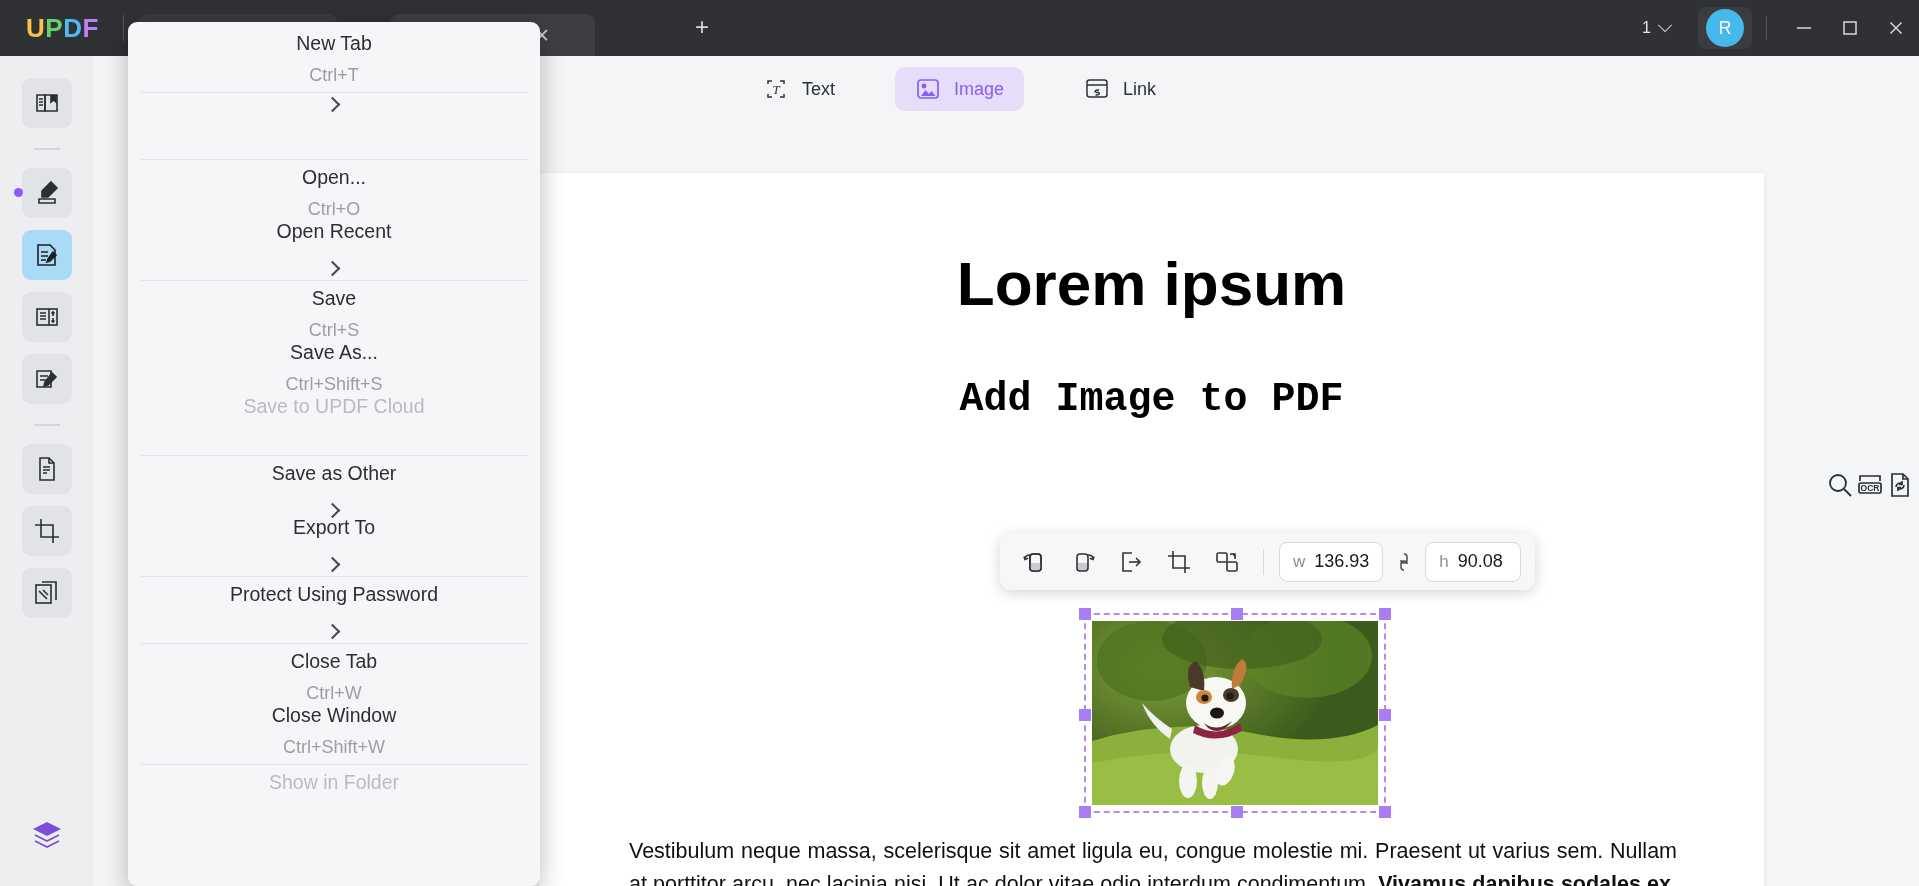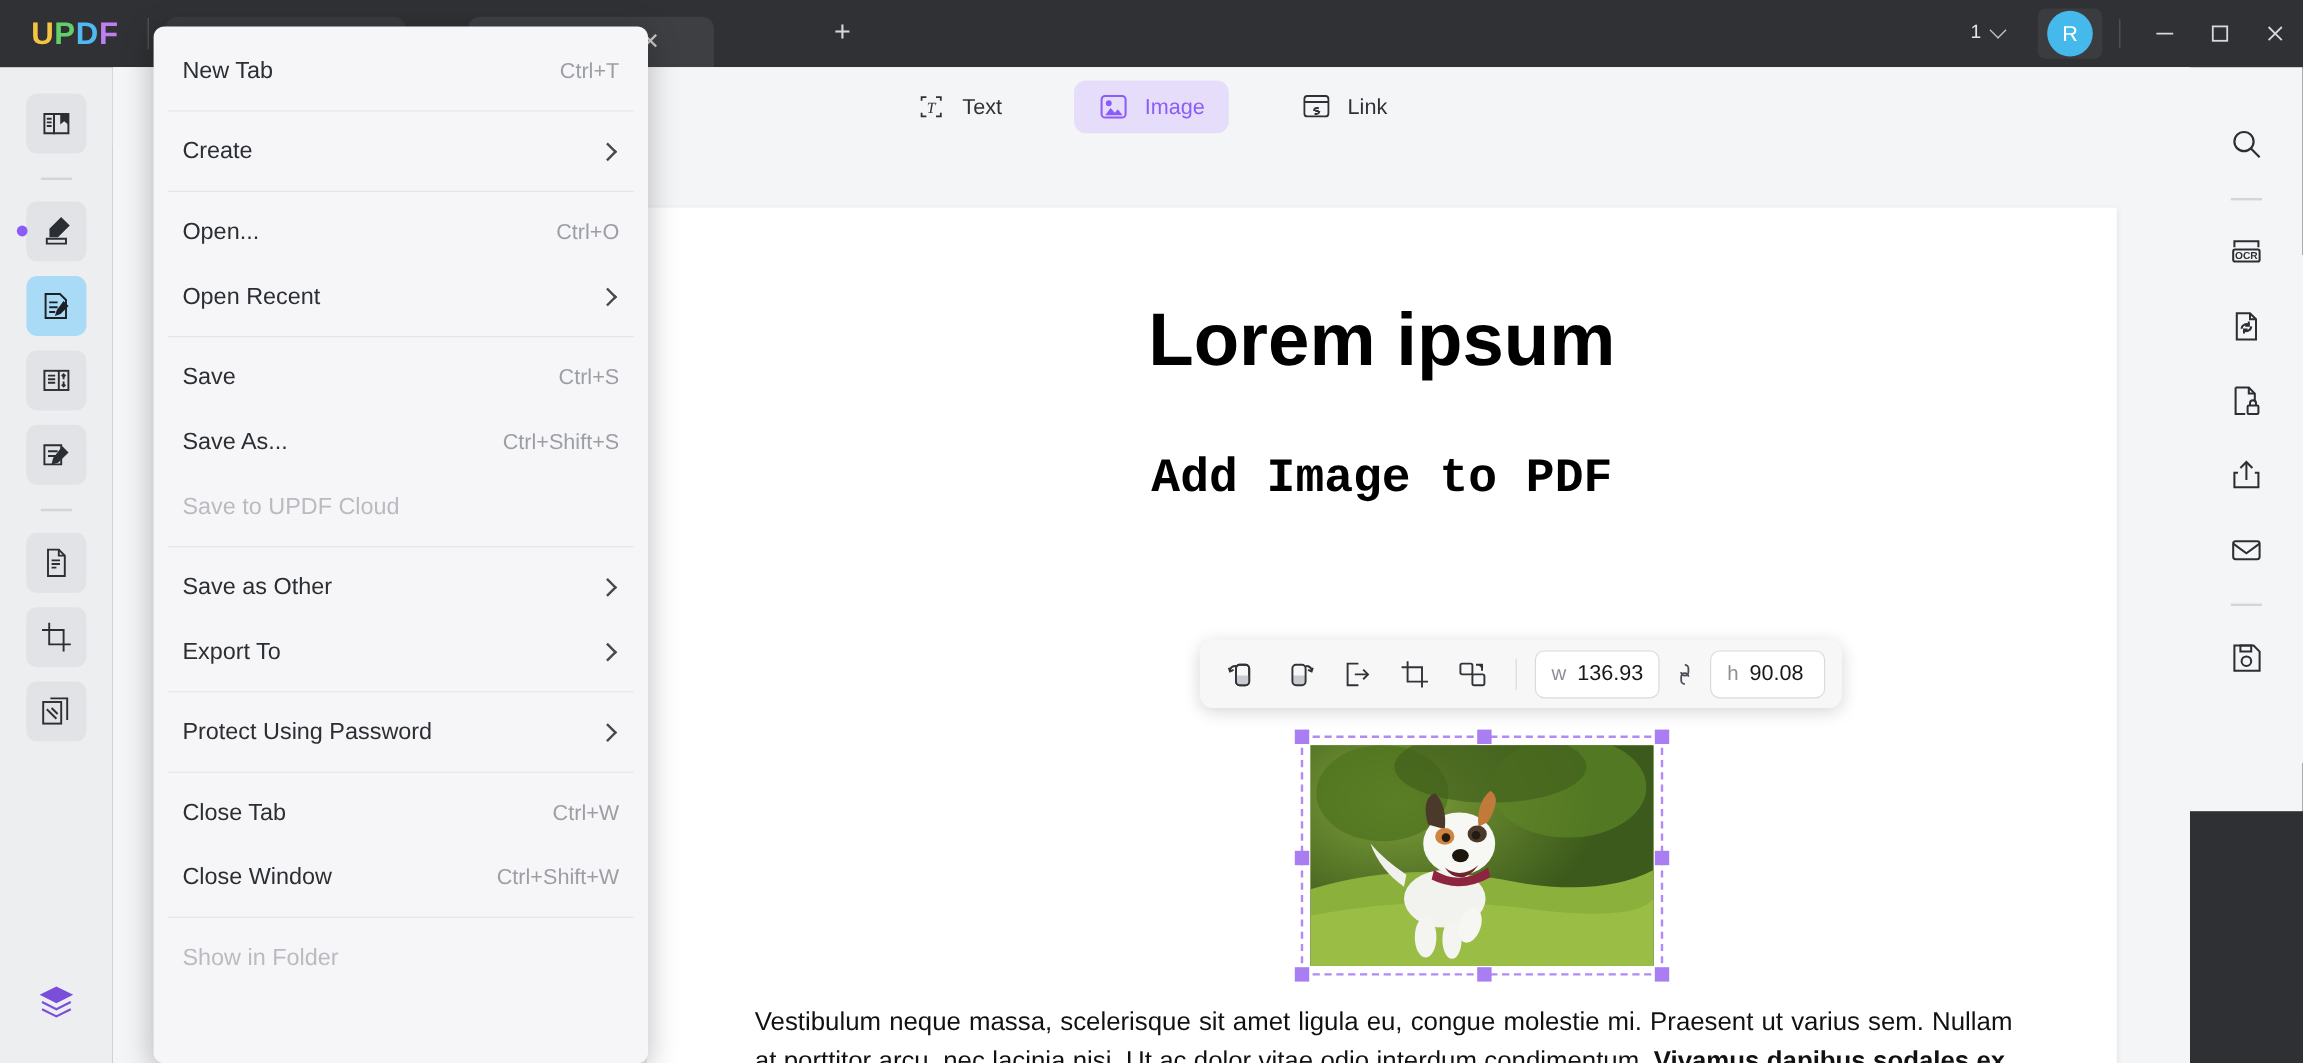--- a/index.html
+++ b/index.html
@@ -56,22 +56,22 @@
   .tb-sep { width: 1px; height: 24px; background: #55565a; margin: 0 14px 0 6px; }
   .wbtn { width: 46px; height: 56px; display: flex; align-items: center; justify-content: center; color: #d8d9dc; }
   .wbtn svg { display: block; }
 
   
   .rail-l {
     position: absolute; left: 0; top: 56px; width: 94px; height: 830px;
     background: #eceef0; display: flex; flex-direction: column; align-items: center; padding-top: 22px;
   }
   .rail-r {
-    position: absolute; right: 0; top: 56px; width: 94px; height: 620px;
-    background: #f4f5f7; display: flex; flex-direction: column; align-items: center; padding-top: 39px;
+    position: absolute; right: 0; top: 56px; width: 94px; height: 830px;
+    background: #f4f5f7; display: flex; flex-direction: row; align-items: center; padding-top: 39px;
   }
   .ri { width: 50px; height: 50px; border-radius: 9px; display: flex; align-items: center; justify-content: center;
         margin-bottom: 12px; color: #33363b; }
   .rail-l .ri { background: #e1e3e6; }
   .rail-l .ri.sel { background: #a9dbf7; }
   .rail-r .ri { background: transparent; }
   .ri svg { display: block; }
   .rail-div { width: 26px; height: 2px; background: #d3d5d9; margin: 8px 0 18px; }
   .rail-dot { position: absolute; left: 14px; top: 188px; width: 9px; height: 9px; border-radius: 50%;
               background: #8b5cf6; }
@@ -134,21 +134,21 @@
   .linkico { width: 30px; display: flex; align-items: center; justify-content: center; color: #4a4d53; }
 
   
   .menu {
     position: absolute; left: 128px; top: 22px; width: 412px; height: 864px;
     background: #f6f6f8; border-radius: 9px; box-shadow: 0 6px 26px rgba(0,0,0,.27);
     z-index: 90; padding: 10px 0; overflow: hidden;
   }
   .mi {
     height: 54px; display: flex; align-items: center; padding: 0 24px 0 24px;
-    font-size: 19.5px; color: #2b2e33;
+    font-size: 19.5px; color: #2b2e33; flex-direction: column;
   }
   .mi .lab { flex: 1; }
   .mi .sc { color: #9b9ea4; font-size: 18px; }
   .mi.disabled .lab { color: #b9bbc0; }
   .mi .arrow { width: 11px; height: 11px; border-right: 2px solid #45484d; border-top: 2px solid #45484d;
                transform: rotate(45deg); margin-right: 4px; }
   .mdiv { height: 1px; background: #e4e5e8; margin: 6px 12px; }
 </style>
 </head>
 <body>
@@ -470,21 +470,20 @@
     </div>
   </div>
 
   <div class="menu" id="file-menu">
       <div class="mi">
         <span class="lab">New Tab</span>
         <span class="sc">Ctrl+T</span>
       </div>
       <div class="mdiv"></div>
       <div class="mi">
-        <span class="lab">Create</span>
         <span class="arrow"></span>
       </div>
       <div class="mdiv"></div>
       <div class="mi">
         <span class="lab">Open...</span>
         <span class="sc">Ctrl+O</span>
       </div>
       <div class="mi">
         <span class="lab">Open Recent</span>
         <span class="arrow"></span>

